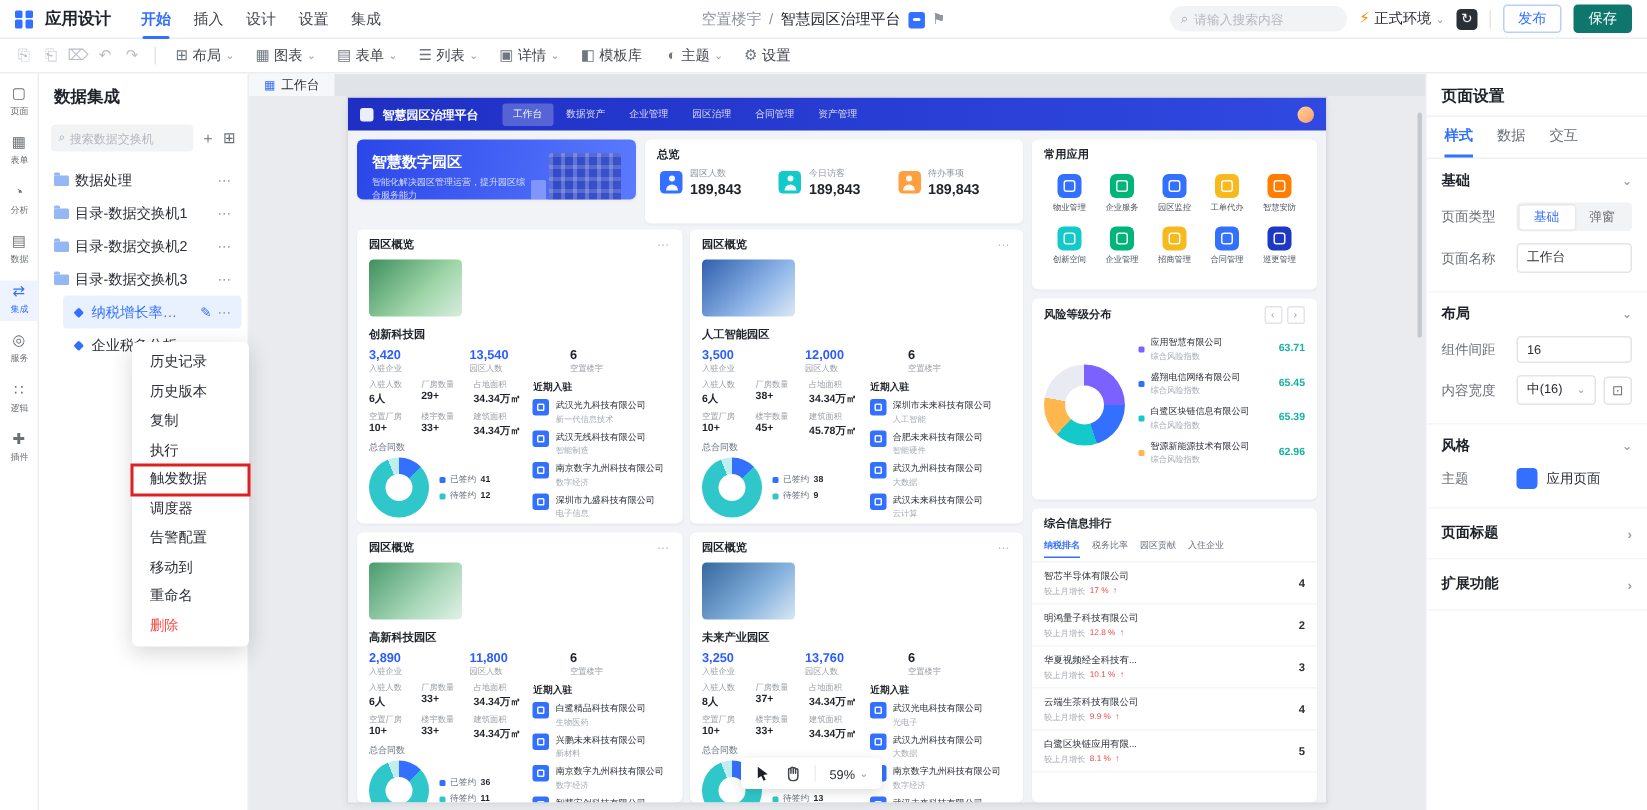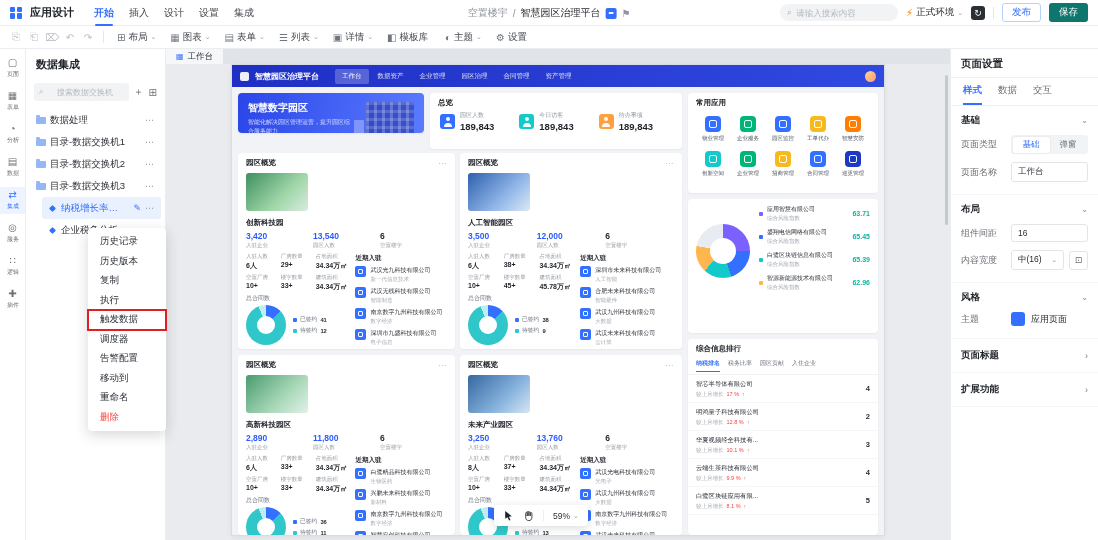--- a/index.html
+++ b/index.html
@@ -50,21 +50,21 @@
 
   
   .lpanel{position:absolute;top:49px;left:26px;bottom:0;width:140px;background:#fff;border-right:1px solid #ebedf0;z-index:15;}
   .lp-title{font-weight:bold;font-size:11px;padding:8px 10px 5px;}
   .lp-tabs{display:flex;gap:12px;padding:0 10px;border-bottom:1px solid #f0f1f2;font-size:9.5px;}
   .lp-tab{padding:3px 0 5px;color:#6b7075;cursor:pointer;border-bottom:2px solid transparent;}
   .lp-tab:first-child{color:#3370ff;font-weight:bold;border-bottom-color:#3370ff;}
   .lp-search-row{display:flex;align-items:center;gap:5px;padding:6px 8px;}
   .lp-search{flex:1;height:18px;background:#f2f3f5;border-radius:3px;display:flex;align-items:center;padding:0 5px;gap:3px;min-width:0;}
   .lp-search .mag{color:#a6abb3;font-size:8px;}
-  .lp-search input{border:none;outline:none;background:transparent;font-size:8px;width:100%;font-family:Liberation Serif, serif;color:#42464d;text-align:center;}
+  .lp-search input{border:none;outline:none;background:transparent;font-size:8px;width:100%;font-family:Liberation Serif, serif;color:#42464d;}
   .lp-search input::placeholder{color:#b4b9c0;}
   .lp-ic{color:#6b7075;font-size:10px;cursor:pointer;}
   .tree{padding:2px 4px;}
   .tree-row{display:flex;align-items:center;gap:4px;height:22px;padding:0 6px;border-radius:3px;font-size:9.5px;color:#2b2f36;cursor:pointer;}
   .tree-row .tree-ic{position:relative;flex:0 0 auto;}
   .tree-row[data-variant="folder"] .tree-ic{width:10px;height:7px;background:#94b8f5;border-radius:1px;margin-top:1px;}
   .tree-row[data-variant="folder"] .tree-ic::before{content:"";position:absolute;top:-2px;left:0;width:4px;height:2px;background:#94b8f5;border-radius:1px 1px 0 0;}
   .tree-row[data-variant^="calc"]{margin-left:12px;}
   .tree-row[data-variant^="calc"] .tree-ic{width:5px;height:5px;background:#3370ff;transform:rotate(45deg);border-radius:1px;margin:0 2px;}
   .tree-row[data-variant="calc-selected"]{background:#e9f1ff;color:#3370ff;}
@@ -1006,20 +1006,27 @@
                     <span class="comp-s">智能硬件</span>
                   </span>
                 </div>
                 </div>
             </div>
           </div>
         </div>
         </div>
 
       <div class="card risk">
+        <div class="card-h">
+          <span class="card-ttl">风险等级分布</span>
+          <span class="card-more" style="display:flex;">
+            <span class="mini-btn">‹</span>
+            <span class="mini-btn">›</span>
+          </span>
+        </div>
         <div class="risk-body">
           <span class="risk-donut"></span>
           <div class="risk-list">
 
           <div class="rk">
               <span class="rk-dot"></span>
               <span class="rk-tx">
                 <span class="rk-name">应用智慧有限公司</span>
                 <span class="rk-metric">综合风险指数</span>
               </span>

